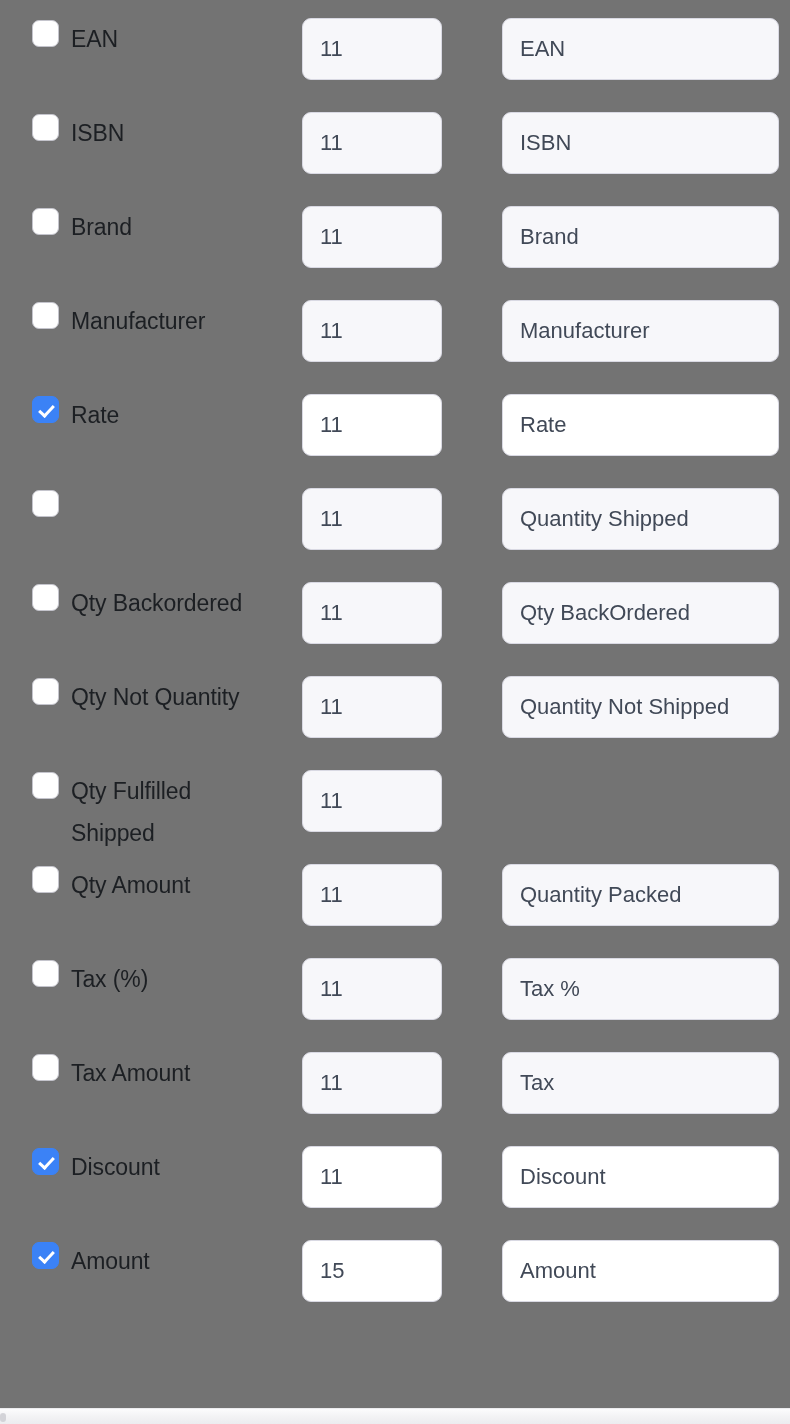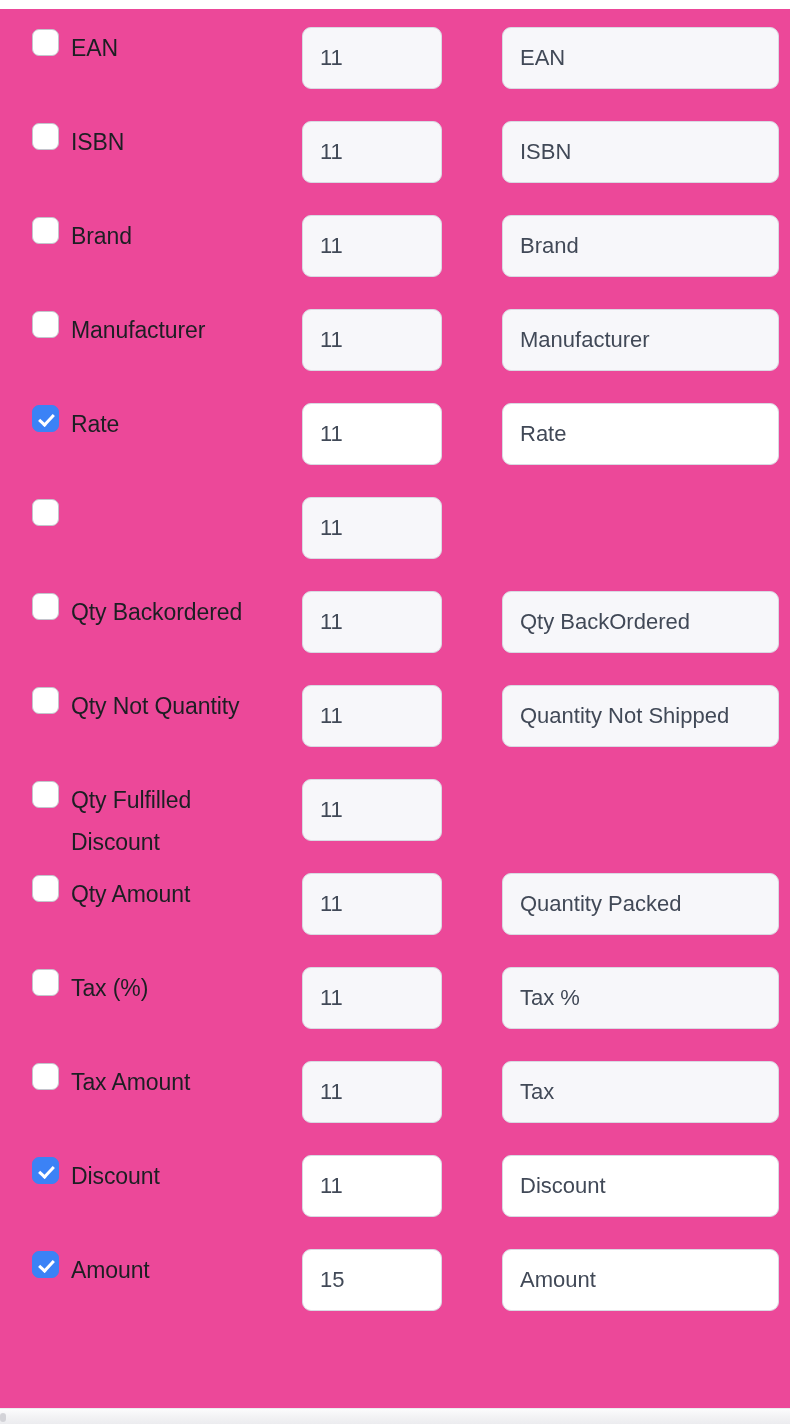--- a/index.html
+++ b/index.html
@@ -11,24 +11,24 @@
     width: 790px;
     height: 1424px;
     font-family: "Liberation Sans", sans-serif;
     overflow: hidden;
     position: relative;
   }
 
   #field-config-panel {
     position: absolute;
     left: 0;
-    top: 9px;
+    top: 0;
     width: 790px;
     height: 1408px;
-    background: #ec4899;
+    background: #737373;
     overflow: hidden;
   }
 
   .rows {
     position: absolute;
     left: 0;
     top: 0;
     width: 790px;
   }
 
@@ -182,41 +182,42 @@
           <div class="field-label">Rate</div>
         </div>
         <div class="num-input">11</div>
         <div class="text-input">Rate</div>
       </div>
       <div class="field-row">
         <div class="label-cell">
           <div class="checkbox" role="checkbox" aria-checked="false"></div>
         </div>
         <div class="num-input">11</div>
+        <div class="text-input">Quantity Shipped</div>
       </div>
       <div class="field-row">
         <div class="label-cell">
           <div class="checkbox" role="checkbox" aria-checked="false"></div>
           <div class="field-label">Qty Backordered</div>
         </div>
         <div class="num-input">11</div>
         <div class="text-input">Qty BackOrdered</div>
       </div>
       <div class="field-row">
         <div class="label-cell">
           <div class="checkbox" role="checkbox" aria-checked="false"></div>
           <div class="field-label">Qty Not Quantity</div>
         </div>
         <div class="num-input">11</div>
         <div class="text-input">Quantity Not Shipped</div>
       </div>
       <div class="field-row">
         <div class="label-cell">
           <div class="checkbox" role="checkbox" aria-checked="false"></div>
-          <div class="field-label">Qty Fulfilled Discount</div>
+          <div class="field-label">Qty Fulfilled Shipped</div>
         </div>
         <div class="num-input">11</div>
       </div>
       <div class="field-row">
         <div class="label-cell">
           <div class="checkbox" role="checkbox" aria-checked="false"></div>
           <div class="field-label">Qty Amount</div>
         </div>
         <div class="num-input">11</div>
         <div class="text-input">Quantity Packed</div>

